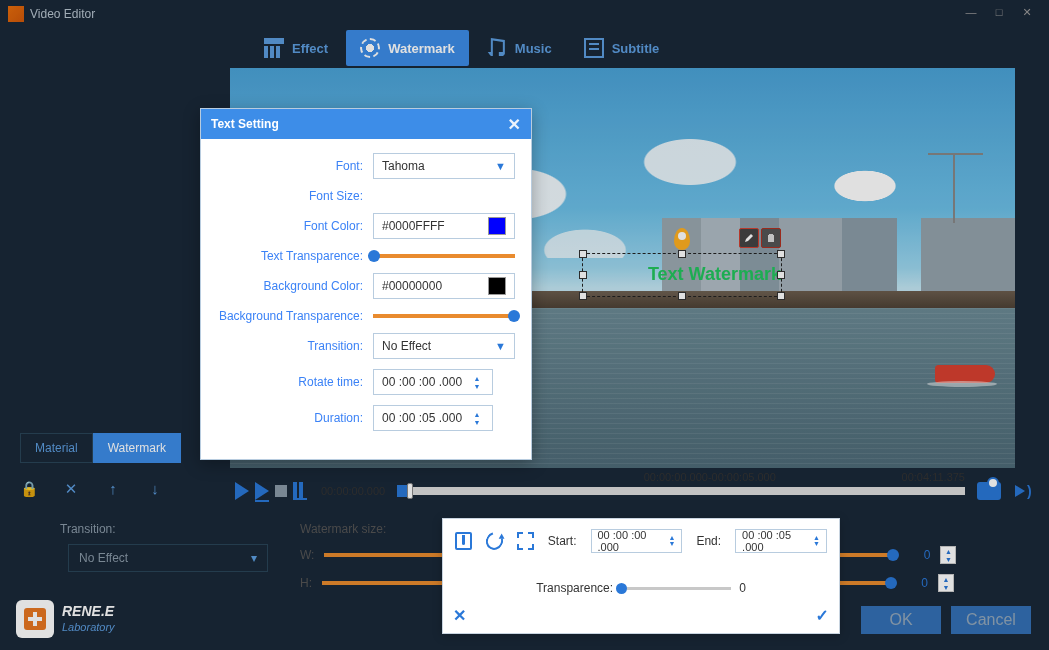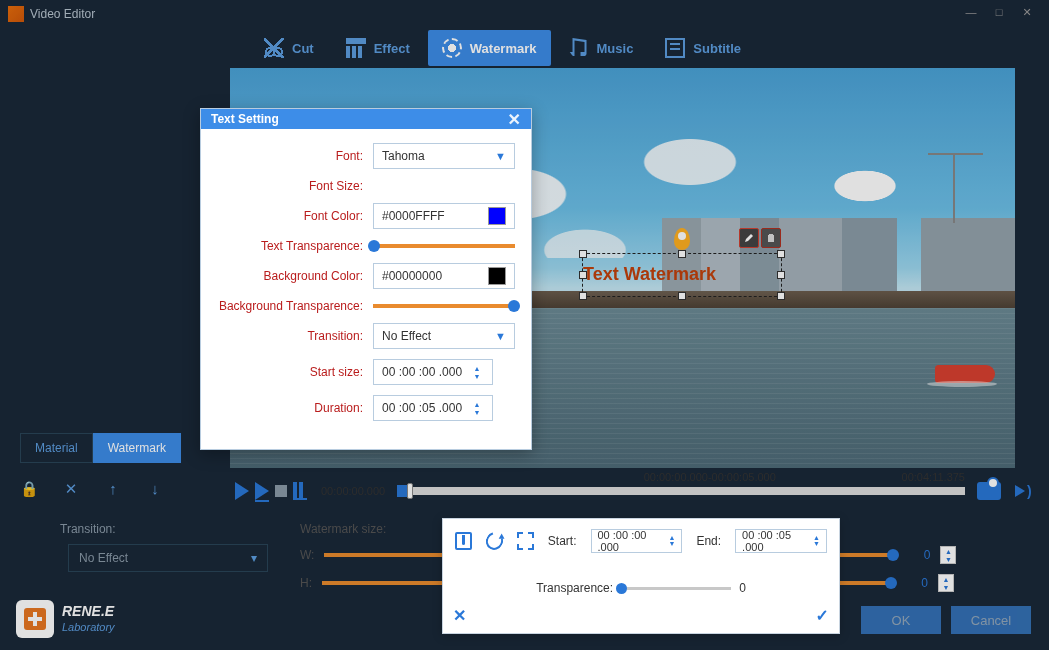--- a/index.html
+++ b/index.html
@@ -35,21 +35,21 @@
 .preview .water { position:absolute; left:0; right:0; top:240px; bottom:0; background:linear-gradient(180deg,#6b8a95 0%,#5a7885 30%,#4e6b78 100%);
  background-image:repeating-linear-gradient(180deg,rgba(255,255,255,.08) 0 1px,transparent 1px 5px),linear-gradient(180deg,#6b8a95,#4e6b78); }
 .preview .boat { position:absolute; right:20px; bottom:85px; width:60px; height:18px; background:#d94030; border-radius:4px 10px 10px 4px; }
 .preview .boat::after{content:"";position:absolute;bottom:-4px;left:-8px;width:70px;height:6px;background:rgba(255,255,255,.5);border-radius:50%;}
 
 .preview .wm-box { position:absolute; left:352px; top:185px; width:200px; height:44px; border:1px dashed #222; background:rgba(255,255,255,.03); }
 .preview .wm-box .handle { position:absolute; width:8px; height:8px; background:#fff; border:1px solid #333; }
 .preview .wm-box .h-nw{top:-4px;left:-4px}.preview .wm-box .h-n{top:-4px;left:50%;margin-left:-4px}.preview .wm-box .h-ne{top:-4px;right:-4px}
 .preview .wm-box .h-w{top:50%;left:-4px;margin-top:-4px}.preview .wm-box .h-e{top:50%;right:-4px;margin-top:-4px}
 .preview .wm-box .h-sw{bottom:-4px;left:-4px}.preview .wm-box .h-s{bottom:-4px;left:50%;margin-left:-4px}.preview .wm-box .h-se{bottom:-4px;right:-4px}
-.preview .wm-text { position:absolute; width:100%; text-align:left; top:10px; color:#c2410c; font-weight:bold; font-size:18px; }
+.preview .wm-text { position:absolute; width:100%; text-align:right; top:10px; color:#22c55e; font-weight:bold; font-size:18px; }
 .preview .wm-pin { position:absolute; top:-26px; left:50%; margin-left:-8px; width:16px; height:22px; border-radius:50% 50% 50% 50% / 60% 60% 40% 40%; background:#ffb020; }
 .preview .wm-pin::after{content:"";position:absolute;top:4px;left:4px;width:8px;height:8px;border-radius:50%;background:#fff;}
 .preview .wm-tools { position:absolute; top:-26px; right:0; display:flex; gap:2px; }
 .preview .wm-tools .tl { width:20px; height:20px; border:1px solid #b03020; background:#555; display:flex; align-items:center; justify-content:center; border-radius:2px; }
 .preview .wm-tools .tl.edit{border-color:#d04030;background:#444;}
 .preview .wm-tools svg{width:12px;height:12px;}
 
 
 .left-panel { position:absolute; left:0; top:68px; width:215px; height:560px; }
 .left-panel .tabs { position:absolute; bottom:165px; left:20px; display:flex; gap:0; }
@@ -90,25 +90,25 @@
 .sizes .lbl{font-size:12px;color:#555;}
 .sizes .row{display:flex;align-items:center;gap:10px;margin-top:10px;}
 .sizes .slider{flex:1;height:4px;background:#e98b2e;position:relative;max-width:570px;}
 .sizes .slider .thumb{position:absolute;right:-5px;top:-4px;width:12px;height:12px;border-radius:50%;background:#2a78d8;}
 .sizes .val{width:26px;text-align:right;font-size:12px;color:#2a78d8;}
 .sizes .spin{width:16px;height:18px;border:1px solid #ccc;background:#fff;display:flex;flex-direction:column;}
 .sizes .spin i{flex:1;display:flex;align-items:center;justify-content:center;font-size:7px;color:#2a78d8;font-style:normal;}
 
 
 .dialog { position:absolute; left:200px; top:108px; width:332px; background:#fff; border:1px solid #b8ccdf; box-shadow:0 4px 16px rgba(0,0,0,.3); }
-.dialog .dtitle { height:20px; background:#3d8de8; color:#fff; font-size:12px; font-weight:bold; display:flex; align-items:center; padding:0 10px; }
+.dialog .dtitle { height:30px; background:#3d8de8; color:#fff; font-size:12px; font-weight:bold; display:flex; align-items:center; padding:0 10px; }
 .dialog .dtitle .x{margin-left:auto;cursor:pointer;font-size:16px;opacity:.9;}
 .dialog .dbody { padding:14px 16px 18px; }
 .dialog .drow { display:flex; align-items:center; margin-bottom:10px; }
-.dialog .drow label { width:156px; text-align:right; font-size:12px; color:#b91c1c; padding-right:10px; }
+.dialog .drow label { width:156px; text-align:right; font-size:12px; color:#3b82f6; padding-right:10px; }
 .dialog .inp { flex:1; height:26px; border:1px solid #b8ccdf; display:flex; align-items:center; padding:0 8px; font-size:12px; color:#333; position:relative; }
 .dialog .inp .caret{margin-left:auto;color:#2a78d8;font-size:11px;}
 .dialog .inp .spinbox{margin-left:auto;width:14px;display:flex;flex-direction:column;gap:1px;}
 .dialog .inp .spinbox i{font-size:7px;color:#2a78d8;font-style:normal;line-height:7px;text-align:center;}
 .dialog .inp .swatch{width:18px;height:18px;margin-left:auto;border:1px solid #999;}
 .dialog .dslider{flex:1;height:4px;background:#e98b2e;position:relative;}
 .dialog .dslider .thumb{position:absolute;top:-4px;width:12px;height:12px;border-radius:50%;background:#2a78d8;}
 .dialog .inp.time{width:120px;flex:none;}
 
 
@@ -122,42 +122,38 @@
 .popup .pic.fit{border:2px dashed #2a78d8;}
 .popup .tfield{height:24px;border:1px solid #b8ccdf;padding:0 6px;font-size:11px;display:flex;align-items:center;gap:4px;}
 .popup .tfield .sp{display:flex;flex-direction:column;line-height:6px;font-size:7px;color:#2a78d8;}
 .popup .prow2{display:flex;align-items:center;gap:8px;margin-top:28px;font-size:12px;color:#333;justify-content:center;}
 .popup .tslider{width:110px;height:3px;background:#c8c8c8;position:relative;}
 .popup .tslider .thumb{position:absolute;left:-5px;top:-4px;width:11px;height:11px;border-radius:50%;background:#2a78d8;}
 .popup .pactions{position:absolute;bottom:8px;left:10px;right:10px;display:flex;justify-content:space-between;color:#2a78d8;font-size:16px;font-weight:bold;}
 
 
 .okrow{position:absolute;right:18px;bottom:16px;display:flex;gap:10px;}
-.okrow .okbtn{width:80px;height:28px;background:#3d8de8;color:#c8ddf0;font-size:13px;display:flex;align-items:center;justify-content:center;opacity:.6;}
+.okrow .okbtn{width:80px;height:28px;background:#3d8de8;color:#c8ddf0;font-size:16px;display:flex;align-items:center;justify-content:center;opacity:.6;}
 
 
 .dimmer{position:absolute;inset:0;background:rgba(0,0,0,.12);pointer-events:none;}
 </style>
 </head>
 <body>
 
 <div class="titlebar">
   <div class="icon"></div>
   <span>Video Editor</span>
   <div class="spacer"></div>
   <div class="winbtn">—</div>
   <div class="winbtn">□</div>
   <div class="winbtn">✕</div>
 </div>
 
 <div class="toolbar">
-  <div class="tbtn">
-      <span class="ticon cut"></span>
-      <span>Cut</span>
-    </div>
   <div class="tbtn">
       <span class="ticon effect"></span>
       <span>Effect</span>
     </div>
   <div class="tbtn active">
       <span class="ticon watermark"></span>
       <span>Watermark</span>
     </div>
   <div class="tbtn">
       <span class="ticon music"></span>
@@ -315,21 +311,21 @@
         </div>
       </div>
     <div class="drow">
         <label>Transition:</label>
       <div class="inp">
           <span>No Effect</span>
           <span class="caret">▼</span>
         </div>
       </div>
     <div class="drow">
-        <label>Start size:</label>
+        <label>Rotate time:</label>
       <div class="inp time">
           <span>00 :00 :00 .000</span>
           <span class="spinbox">
             <i>▲</i>
             <i>▼</i>
           </span>
         </div>
       </div>
     <div class="drow">
         <label>Duration:</label>

